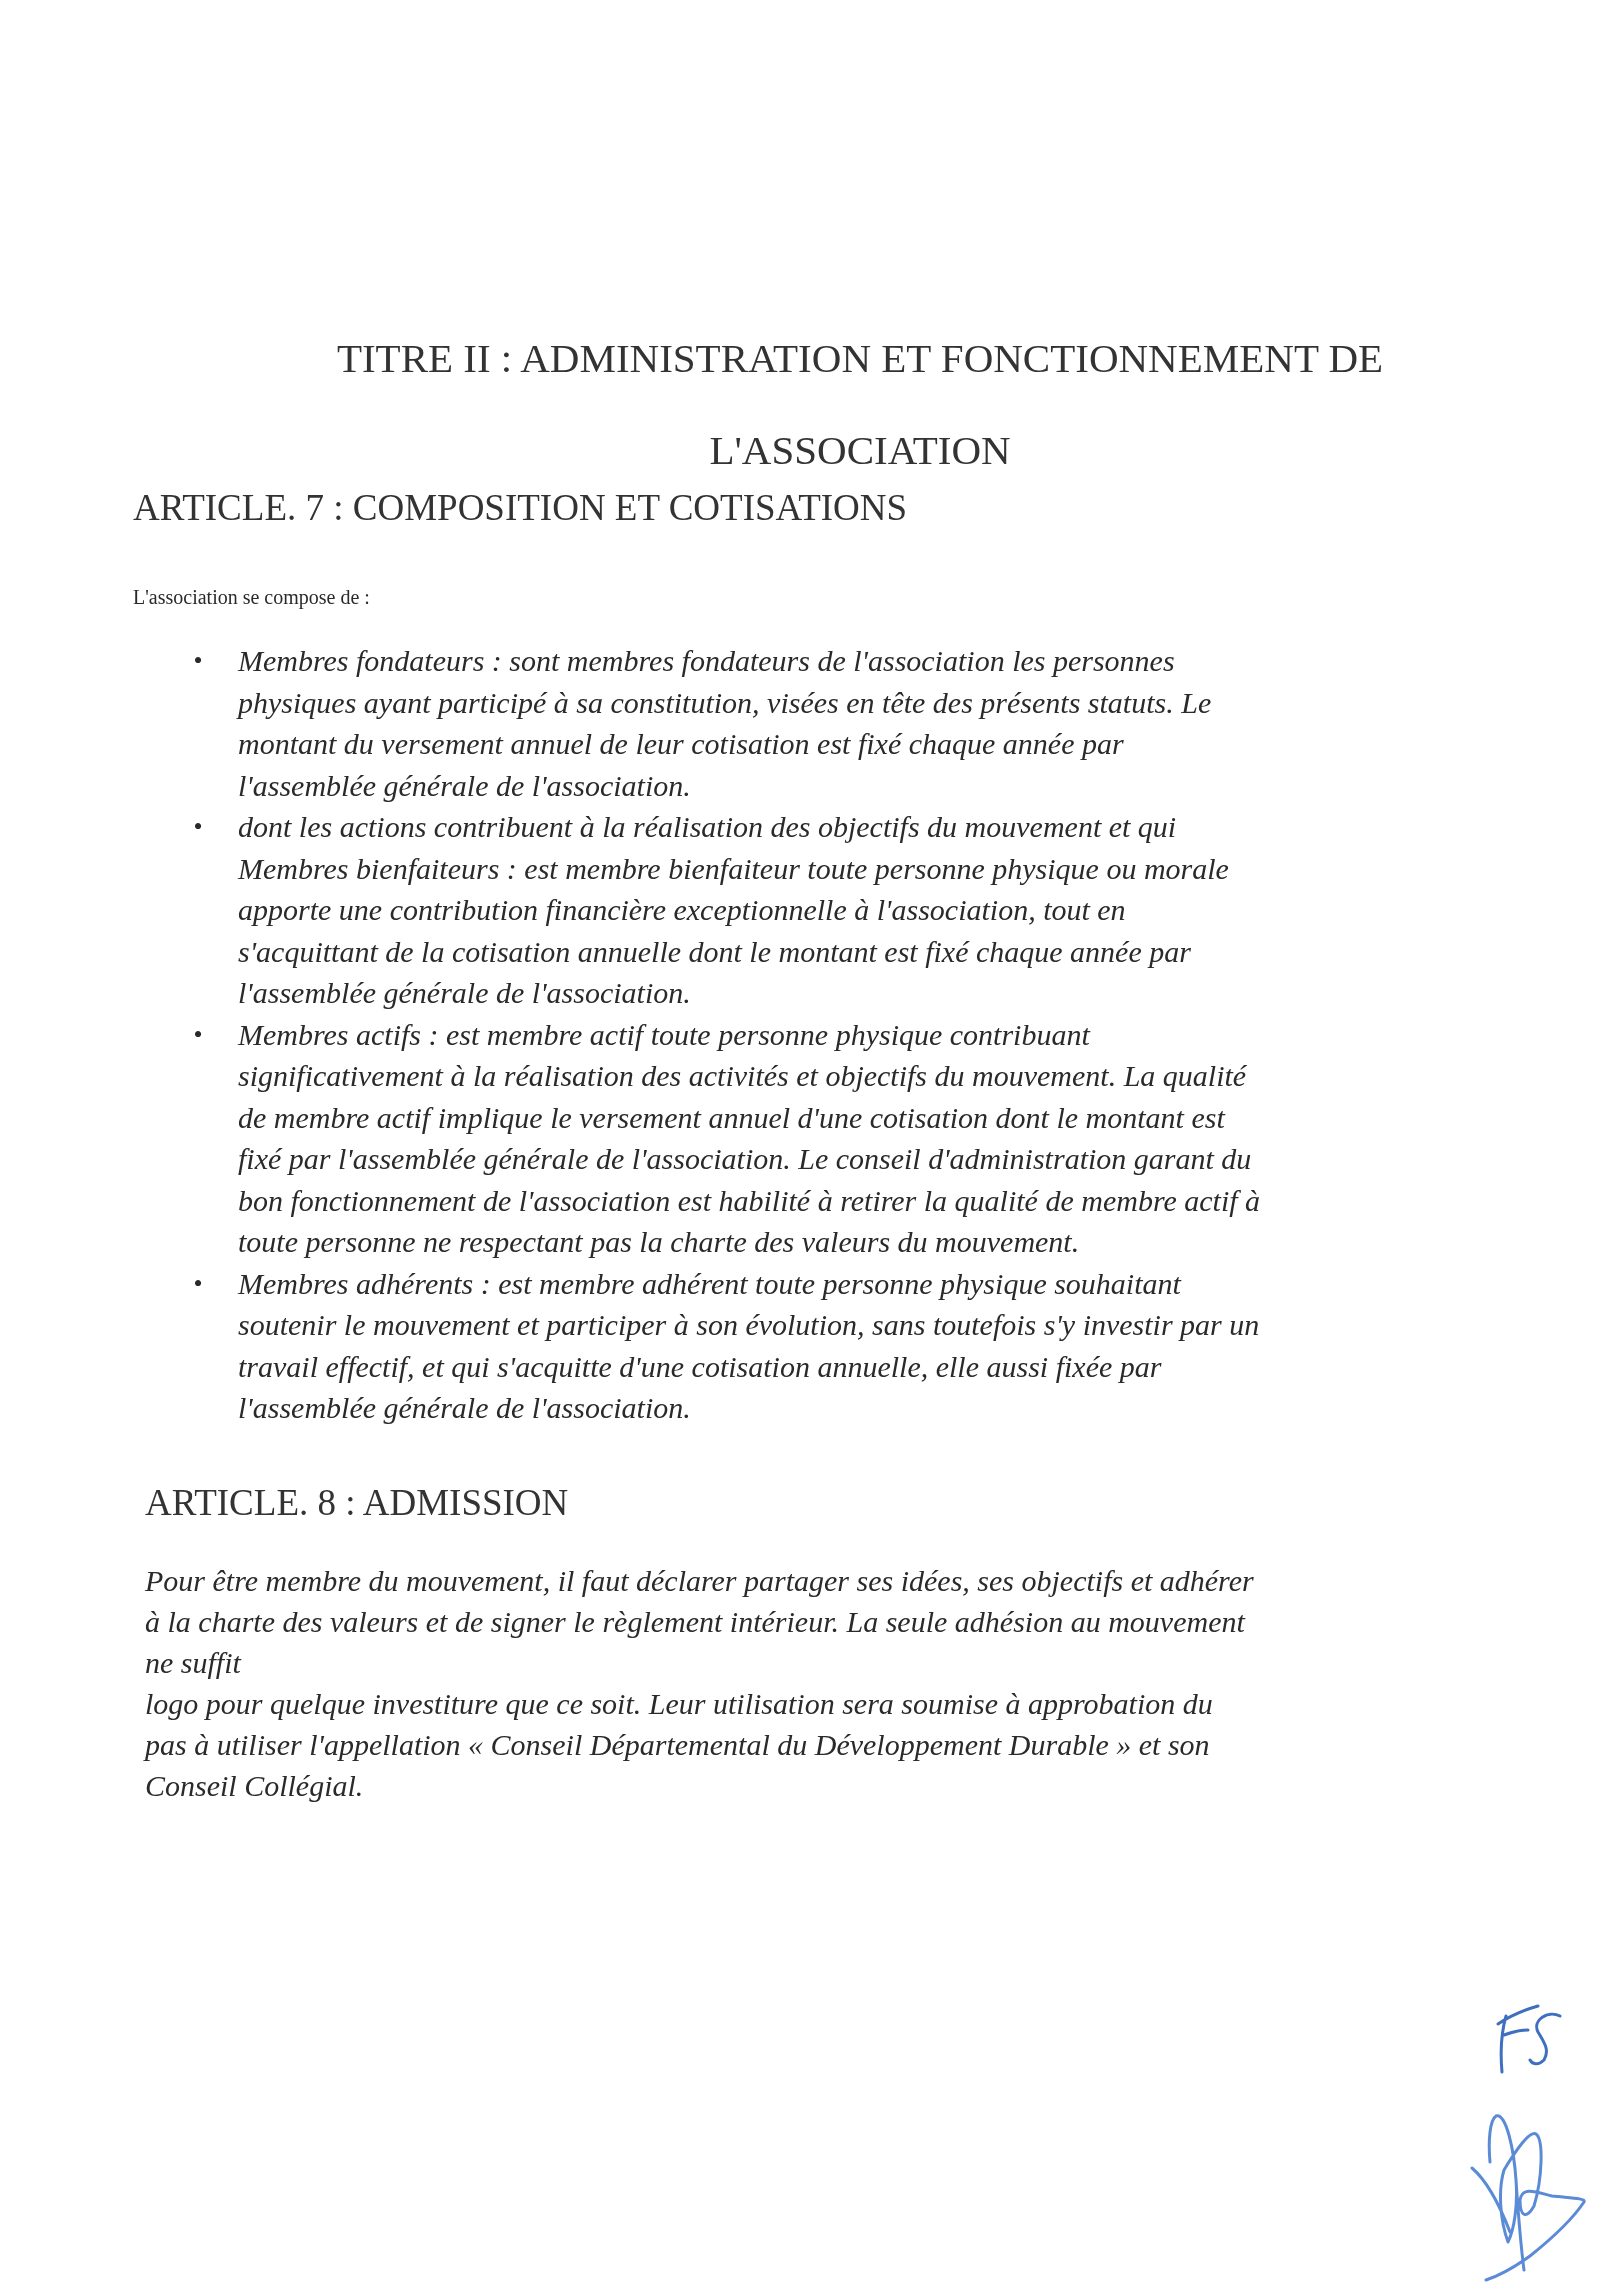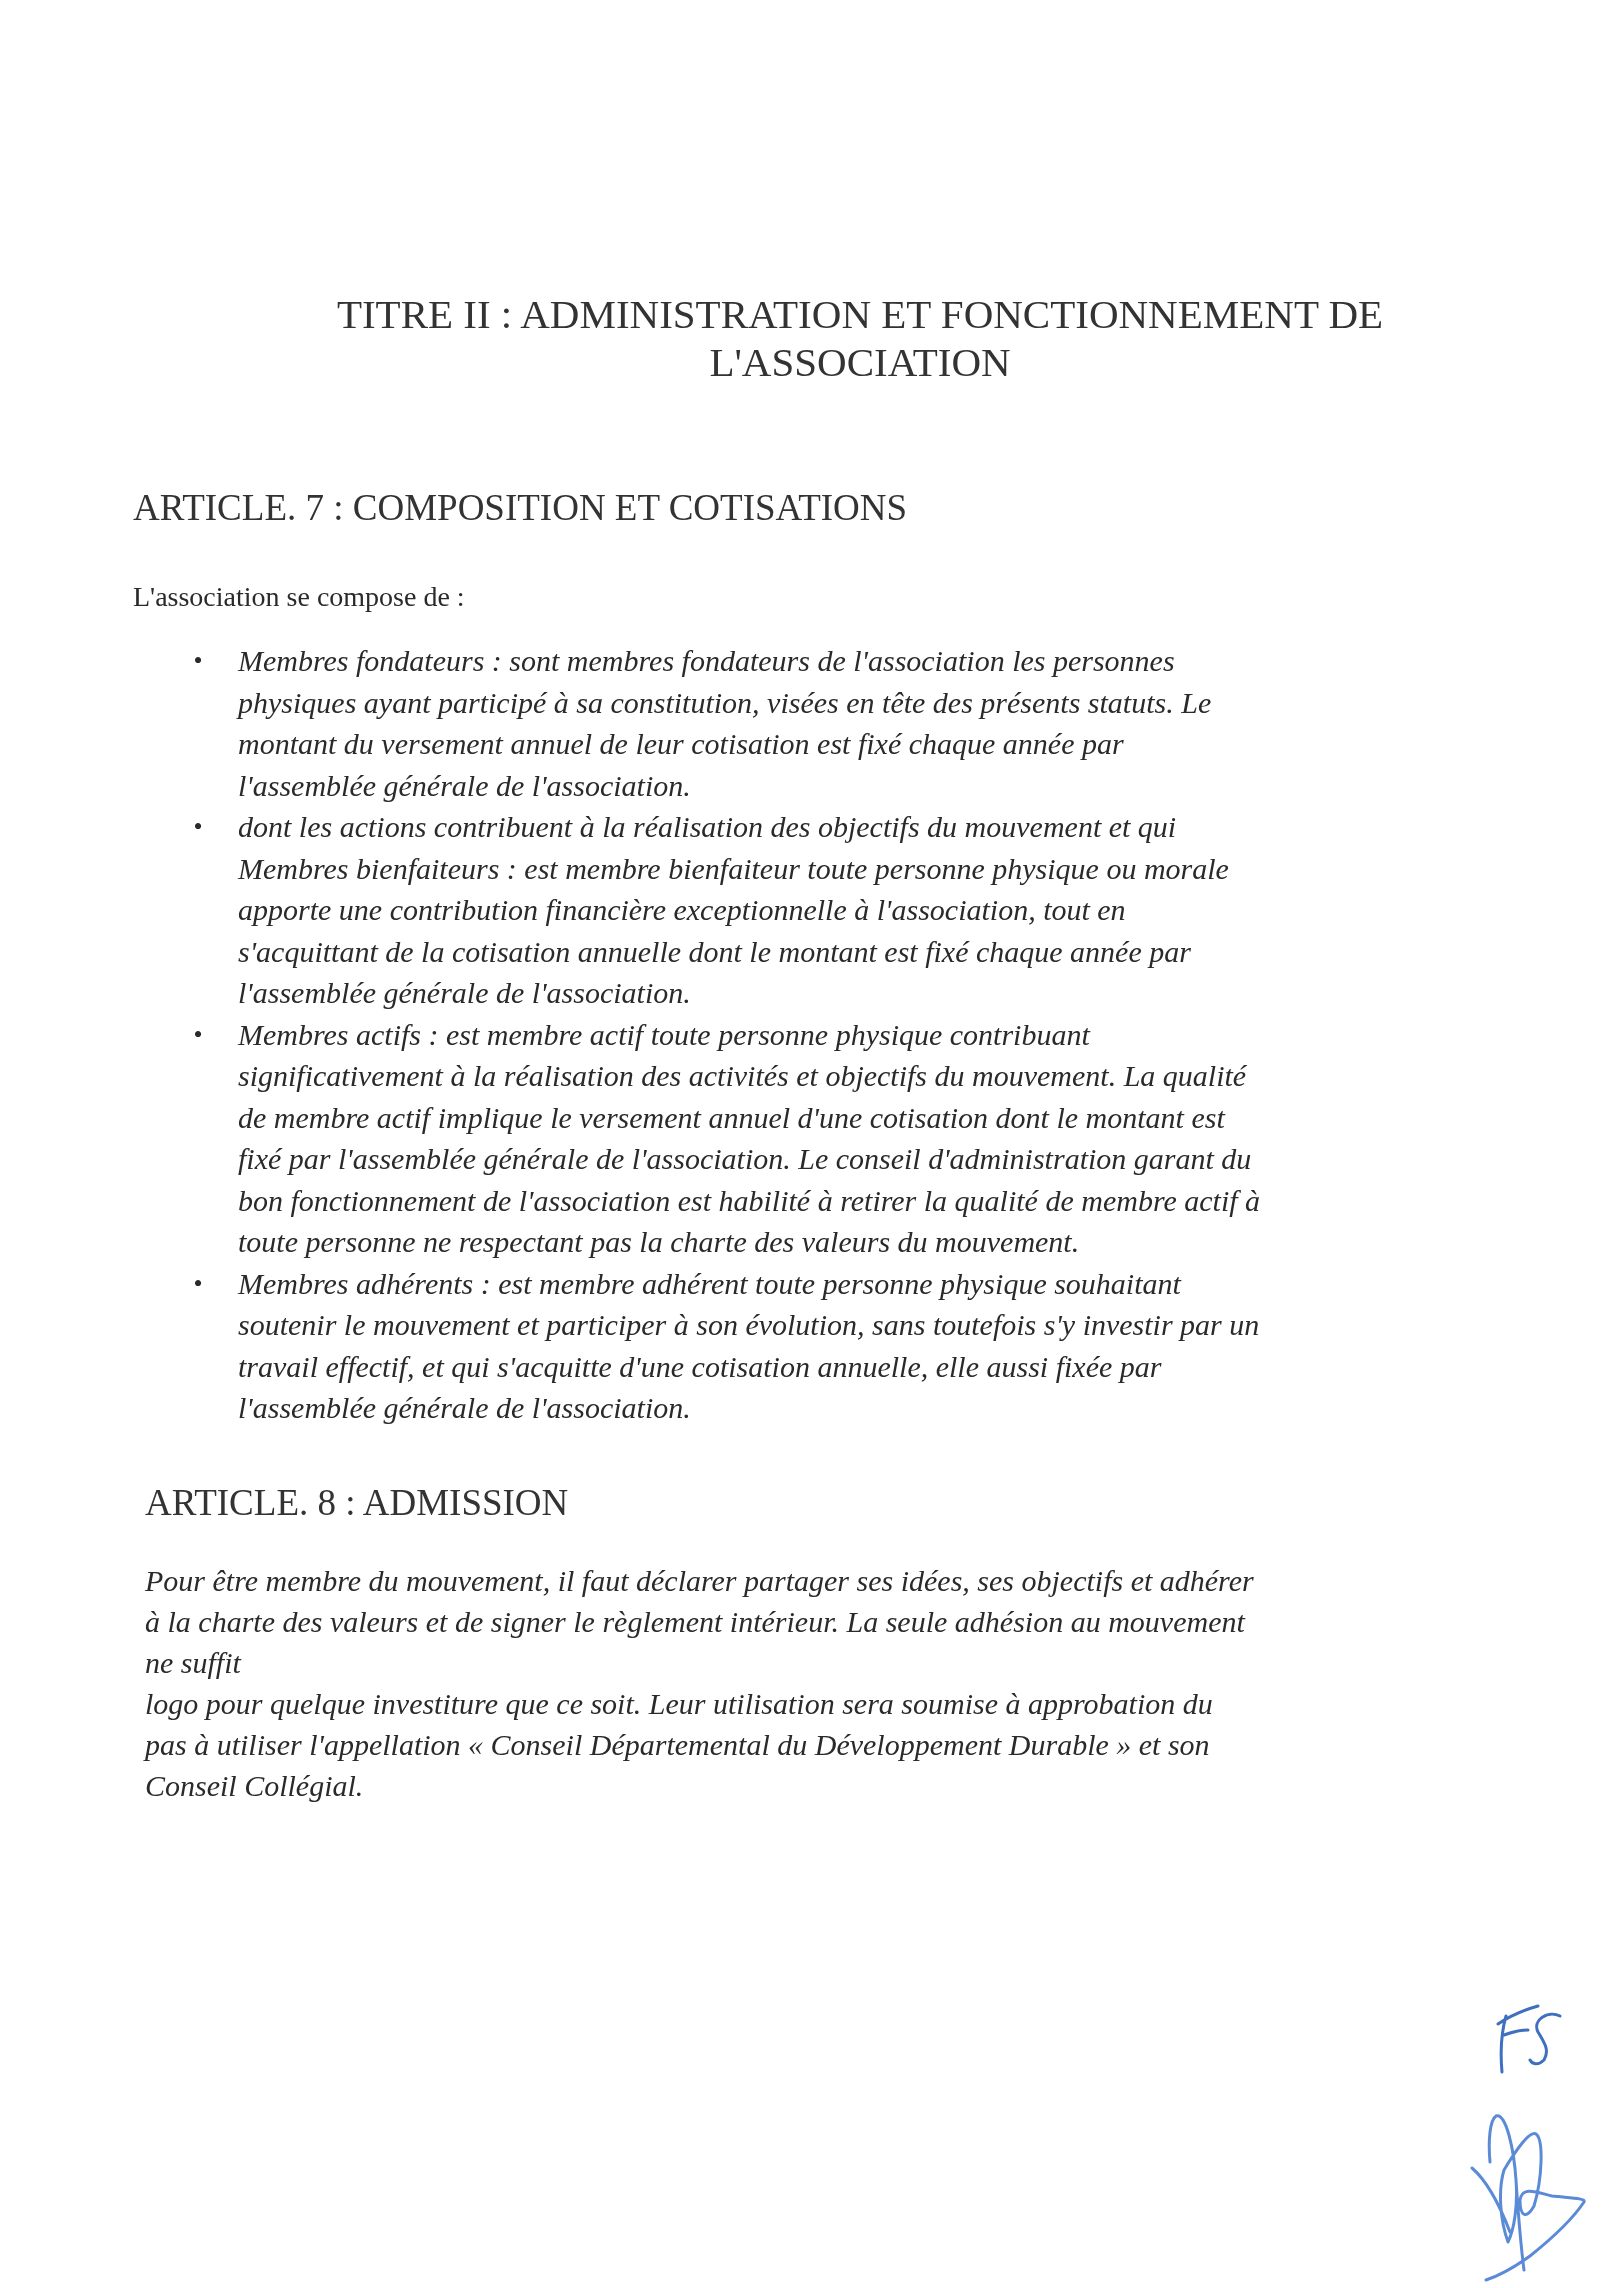--- a/index.html
+++ b/index.html
@@ -25,35 +25,35 @@
       position: absolute;
       left: 200px;
       width: 1320px;
       top: 290px;
       text-align: center;
       font-size: 41px;
       line-height: 48px;
       letter-spacing: 0px;
       color: #333;
     }
-    .title div { white-space: nowrap; }
+    .title div { white-space: nowrap; margin-top: 44px; }
     .article-heading {
       position: absolute;
       font-size: 37px;
       line-height: 44px;
       color: #333;
       white-space: nowrap;
     }
     #art7-heading { left: 133px; top: 486px; }
     #art8-heading { left: 145px; top: 1481px; }
     .intro {
       position: absolute;
       left: 133px;
       top: 577px;
-      font-size: 28px;
+      font-size: 20px;
       line-height: 40px;
       white-space: nowrap;
     }
     .members-list {
       position: absolute;
       left: 188px;
       top: 640px;
       width: 1320px;
       margin: 0;
       padding: 0;

